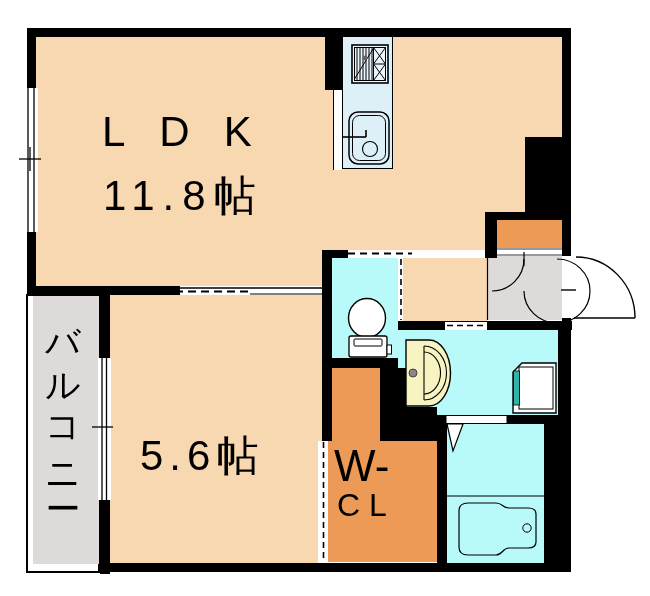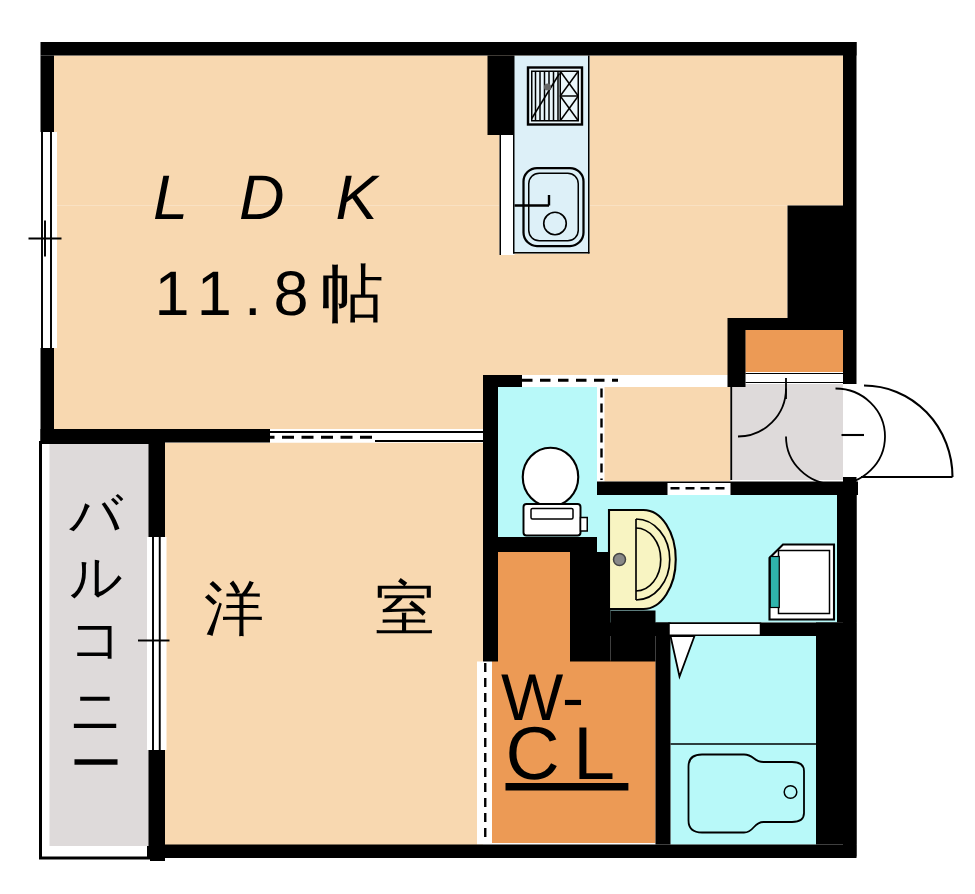--- a/index.html
+++ b/index.html
@@ -174,22 +174,22 @@
       <path d="M 447 424 L 463 424 L 453 451 Z" stroke-width="1.2"></path>
     </g>
 
     <g stroke="#000" fill="none">
       <line x1="447" y1="496" x2="544" y2="496" stroke-width="1"></line>
       <path d="M 468 503 H 496 C 503 503 502 508 509 508 H 528 Q 536 508 536 514 V 542 Q 536 548 528 548 H 509 C 502 548 503 555 496 555 H 468 Q 459 555 459 547 V 511 Q 459 503 468 503 Z" stroke-width="1.2"></path>
       <circle cx="527" cy="528" r="4.2" stroke-width="1"></circle>
     </g>
   </svg>
 
-  <div class="lbl" style="left:102px;top:111px;font-size:42px;letter-spacing:34px;font-style:italic;">LDK</div>
+  <div class="lbl" style="left:102px;top:111px;font-size:42px;letter-spacing:34px;">LDK</div>
   <div class="lbl" style="left:103px;top:155px;font-size:42px;letter-spacing:8px;margin-top:20px;">11.8帖</div>
 
-  <div class="lbl" style="left:136px;top:386px;font-size:40px;letter-spacing:74px;">洋室</div>
+  <div class="lbl" style="left:140px;top:435px;font-size:42px;letter-spacing:6px;">5.6帖</div>
 
   <div class="lbl" style="left:334px;top:444px;font-size:44px;">W-</div>
-  <div class="lbl" style="left:337px;top:477px;font-size:50px;letter-spacing:9px;text-decoration:underline;">CL</div>
+  <div class="lbl" style="left:337px;top:489px;font-size:32px;letter-spacing:9px;">CL</div>
 
   <div class="lbl lbl-vert" style="left:46px;top:303px;font-size:35px;letter-spacing:7px;height:262px;">バルコニー</div>
 </div>
 
 </body></html>

